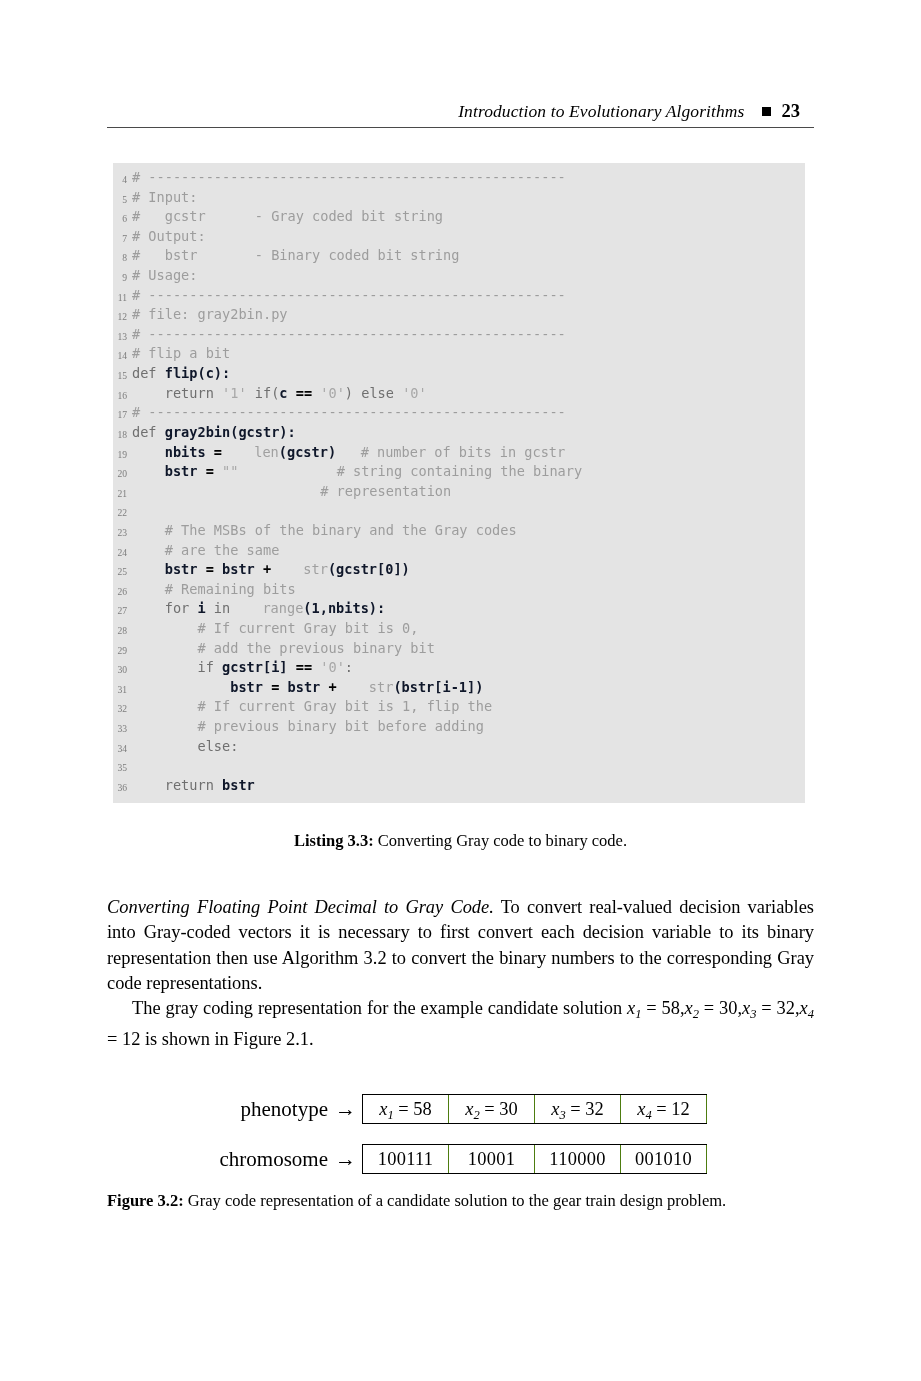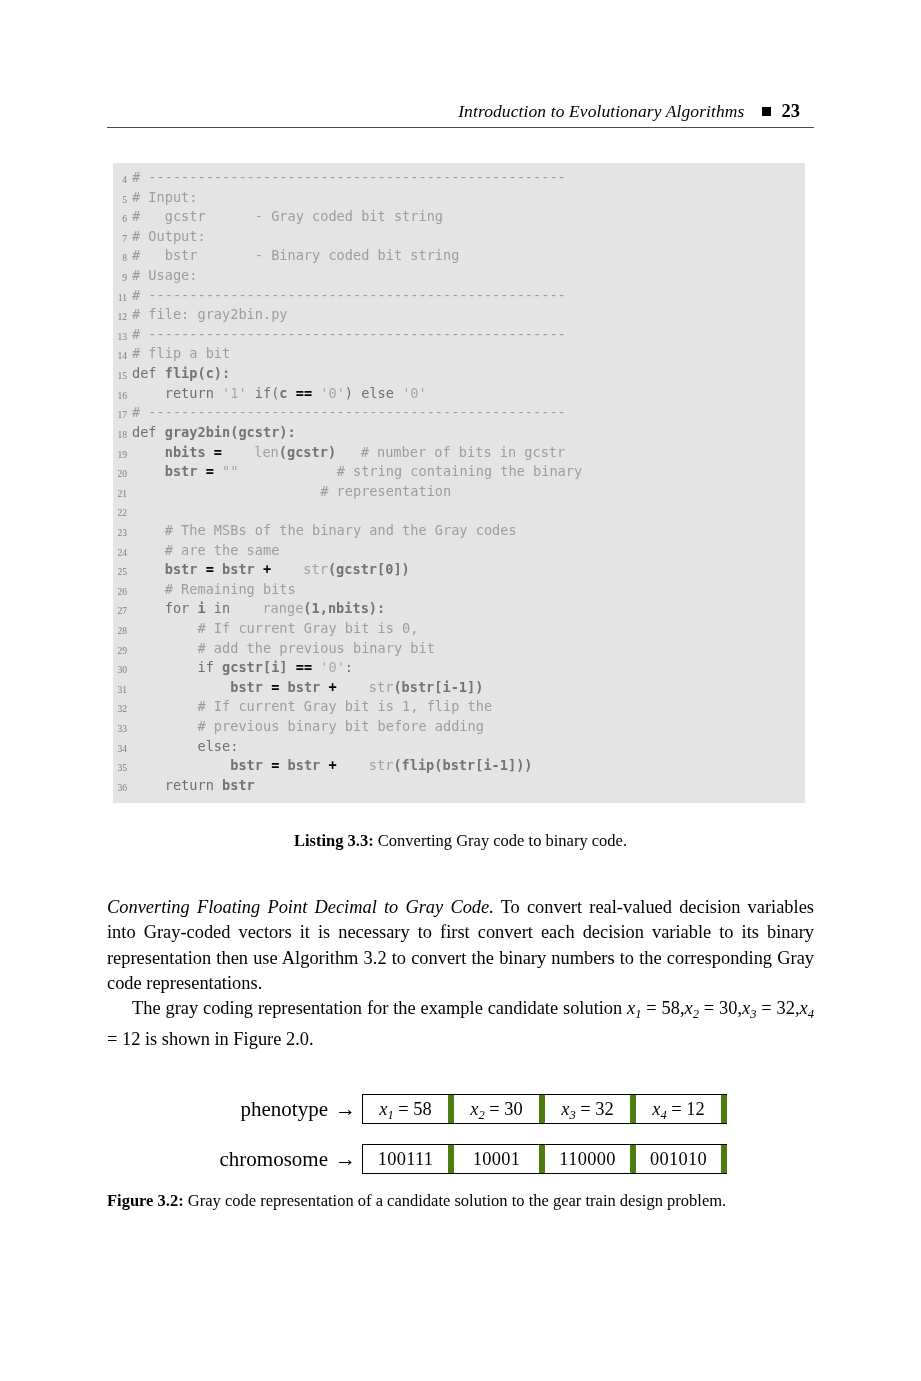--- a/index.html
+++ b/index.html
@@ -88,21 +88,21 @@
   }
   .code-body {
     position: absolute;
     left: 19px;
     top: 0;
     white-space: pre;
   }
   
   .tk-cmt  { color: #9d9d9d; }
   .tk-kw   { color: #6f6f6f; }
-  .tk-id   { color: #737373; font-weight: bold; }
+  .tk-id   { color: #0f172a; font-weight: bold; }
   .tk-fn   { color: #a0a0a0; margin-left: 24px; }
   .tk-str  { color: #a8a8a8; }
   .tk-op   { color: #000000; font-weight: bold; }
 
   
   .caption {
     position: absolute;
     font-size: 16.5px;
     line-height: 21px;
   }
@@ -174,21 +174,21 @@
     display: flex;
     border: 1px solid #000;
     border-right: none;
     background: #fff;
   }
   .fig-cell {
     width: 85px;
     height: 28px;
     line-height: 28px;
     text-align: center;
-    border-right: 6px solid #4d7c0f;
+    border-right: 1px solid #4d7c0f;
     font-size: 18.4px;
     white-space: nowrap;
   }
   .fig-cell.mono-digits {
     font-size: 18.4px;
     letter-spacing: 0.3px;
   }
 </style>
 </head>
 <body>
@@ -224,29 +224,29 @@
       <div class="code-line"><span class="lnum">25</span><span class="code-body"><span class="tk-id">    bstr </span><span class="tk-op">= </span><span class="tk-id">bstr </span><span class="tk-op">+ </span><span class="tk-fn">str</span><span class="tk-id">(gcstr[0])</span></span></div>
       <div class="code-line"><span class="lnum">26</span><span class="code-body"><span class="tk-cmt">    # Remaining bits</span></span></div>
       <div class="code-line"><span class="lnum">27</span><span class="code-body"><span class="tk-kw">    for </span><span class="tk-id">i </span><span class="tk-kw">in </span><span class="tk-fn">range</span><span class="tk-id">(1,nbits):</span></span></div>
       <div class="code-line"><span class="lnum">28</span><span class="code-body"><span class="tk-cmt">        # If current Gray bit is 0,</span></span></div>
       <div class="code-line"><span class="lnum">29</span><span class="code-body"><span class="tk-cmt">        # add the previous binary bit</span></span></div>
       <div class="code-line"><span class="lnum">30</span><span class="code-body"><span class="tk-kw">        if </span><span class="tk-id">gcstr[i] </span><span class="tk-op">== </span><span class="tk-str">'0'</span><span class="tk-kw">:</span></span></div>
       <div class="code-line"><span class="lnum">31</span><span class="code-body"><span class="tk-id">            bstr </span><span class="tk-op">= </span><span class="tk-id">bstr </span><span class="tk-op">+ </span><span class="tk-fn">str</span><span class="tk-id">(bstr[i-1])</span></span></div>
       <div class="code-line"><span class="lnum">32</span><span class="code-body"><span class="tk-cmt">        # If current Gray bit is 1, flip the</span></span></div>
       <div class="code-line"><span class="lnum">33</span><span class="code-body"><span class="tk-cmt">        # previous binary bit before adding</span></span></div>
       <div class="code-line"><span class="lnum">34</span><span class="code-body"><span class="tk-kw">        else:</span></span></div>
-      <div class="code-line"><span class="lnum">35</span><span class="code-body"><span class="tk-id">            bstr </span><span class="tk-op">= </span><span class="tk-id">bstr </span><span class="tk-op">+ </span><span class="tk-fn">str</span><span class="tk-id">(flip(bstr[i-1]))</span></span></div>
+      <div class="code-line"><span class="lnum">35</span></div>
       <div class="code-line"><span class="lnum">36</span><span class="code-body"><span class="tk-kw">    return </span><span class="tk-id">bstr</span></span></div>
     </div>
 
   <div class="caption listing-caption"><b>Listing 3.3:</b><span> Converting Gray code to binary code.</span></div>
 
   <div class="bodytext" id="para-1">
     <span class="run-in">Converting Floating Point Decimal to Gray Code.</span><span> To convert real-valued decision variables into Gray-coded vectors it is necessary to first convert each decision variable to its binary representation then use Algorithm 3.2 to convert the binary numbers to the corresponding Gray code representations.</span>
-    <span class="indent"><span>The gray coding representation for the example candidate solution </span><span id="inline-math"><var>x<sub>1</sub></var><span> = 58,</span><var>x<sub>2</sub></var><span> = 30,</span><var>x<sub>3</sub></var><span> = 32,</span><var>x<sub>4</sub></var><span> = 12</span></span><span> is shown in Figure 2.0.</span></span>
+    <span class="indent"><span>The gray coding representation for the example candidate solution </span><span id="inline-math"><var>x<sub>1</sub></var><span> = 58,</span><var>x<sub>2</sub></var><span> = 30,</span><var>x<sub>3</sub></var><span> = 32,</span><var>x<sub>4</sub></var><span> = 12</span></span><span> is shown in Figure 2.1.</span></span>
   </div>
 
   <div class="figure" id="figure-block">
       <div class="fig-row" id="fig-row-phenotype">
         <div class="fig-label"><span>phenotype</span><span class="fig-arrow">→</span></div>
         <div class="fig-cells">
           <div class="fig-cell"><var>x<sub>1</sub></var><span> = 58</span></div>
           <div class="fig-cell"><var>x<sub>2</sub></var><span> = 30</span></div>
           <div class="fig-cell"><var>x<sub>3</sub></var><span> = 32</span></div>
           <div class="fig-cell"><var>x<sub>4</sub></var><span> = 12</span></div>

